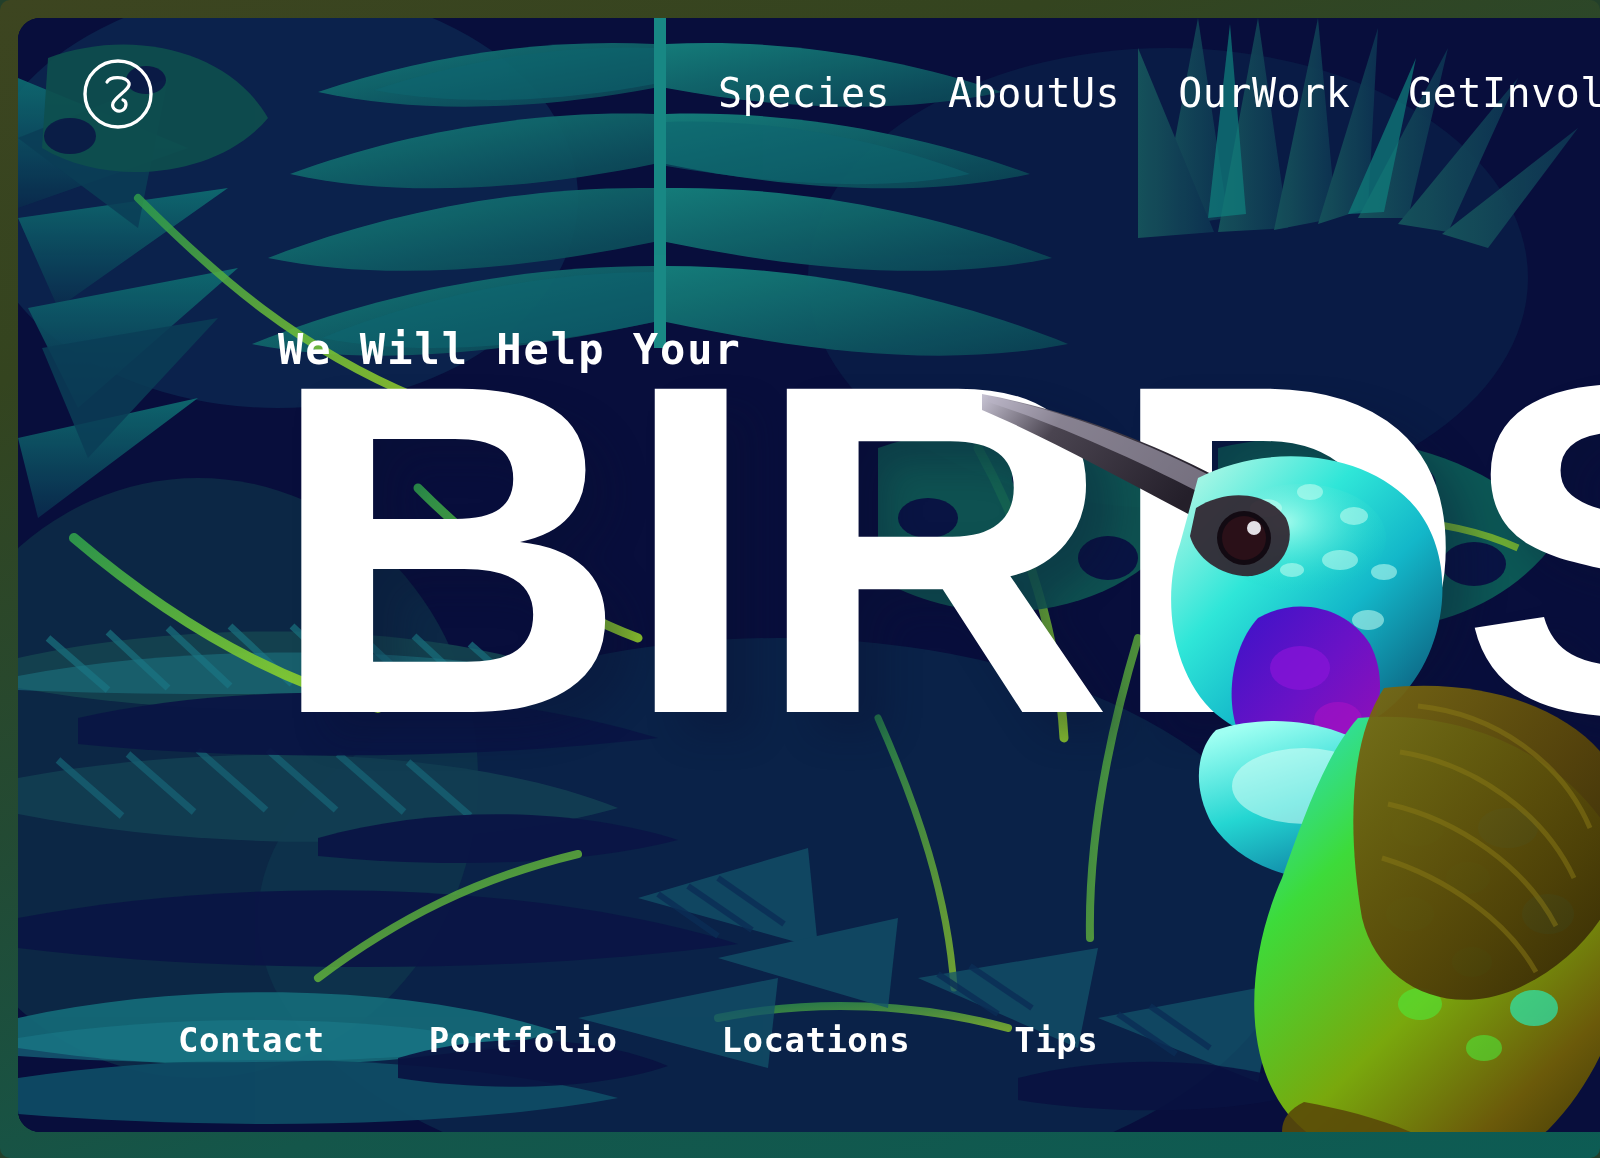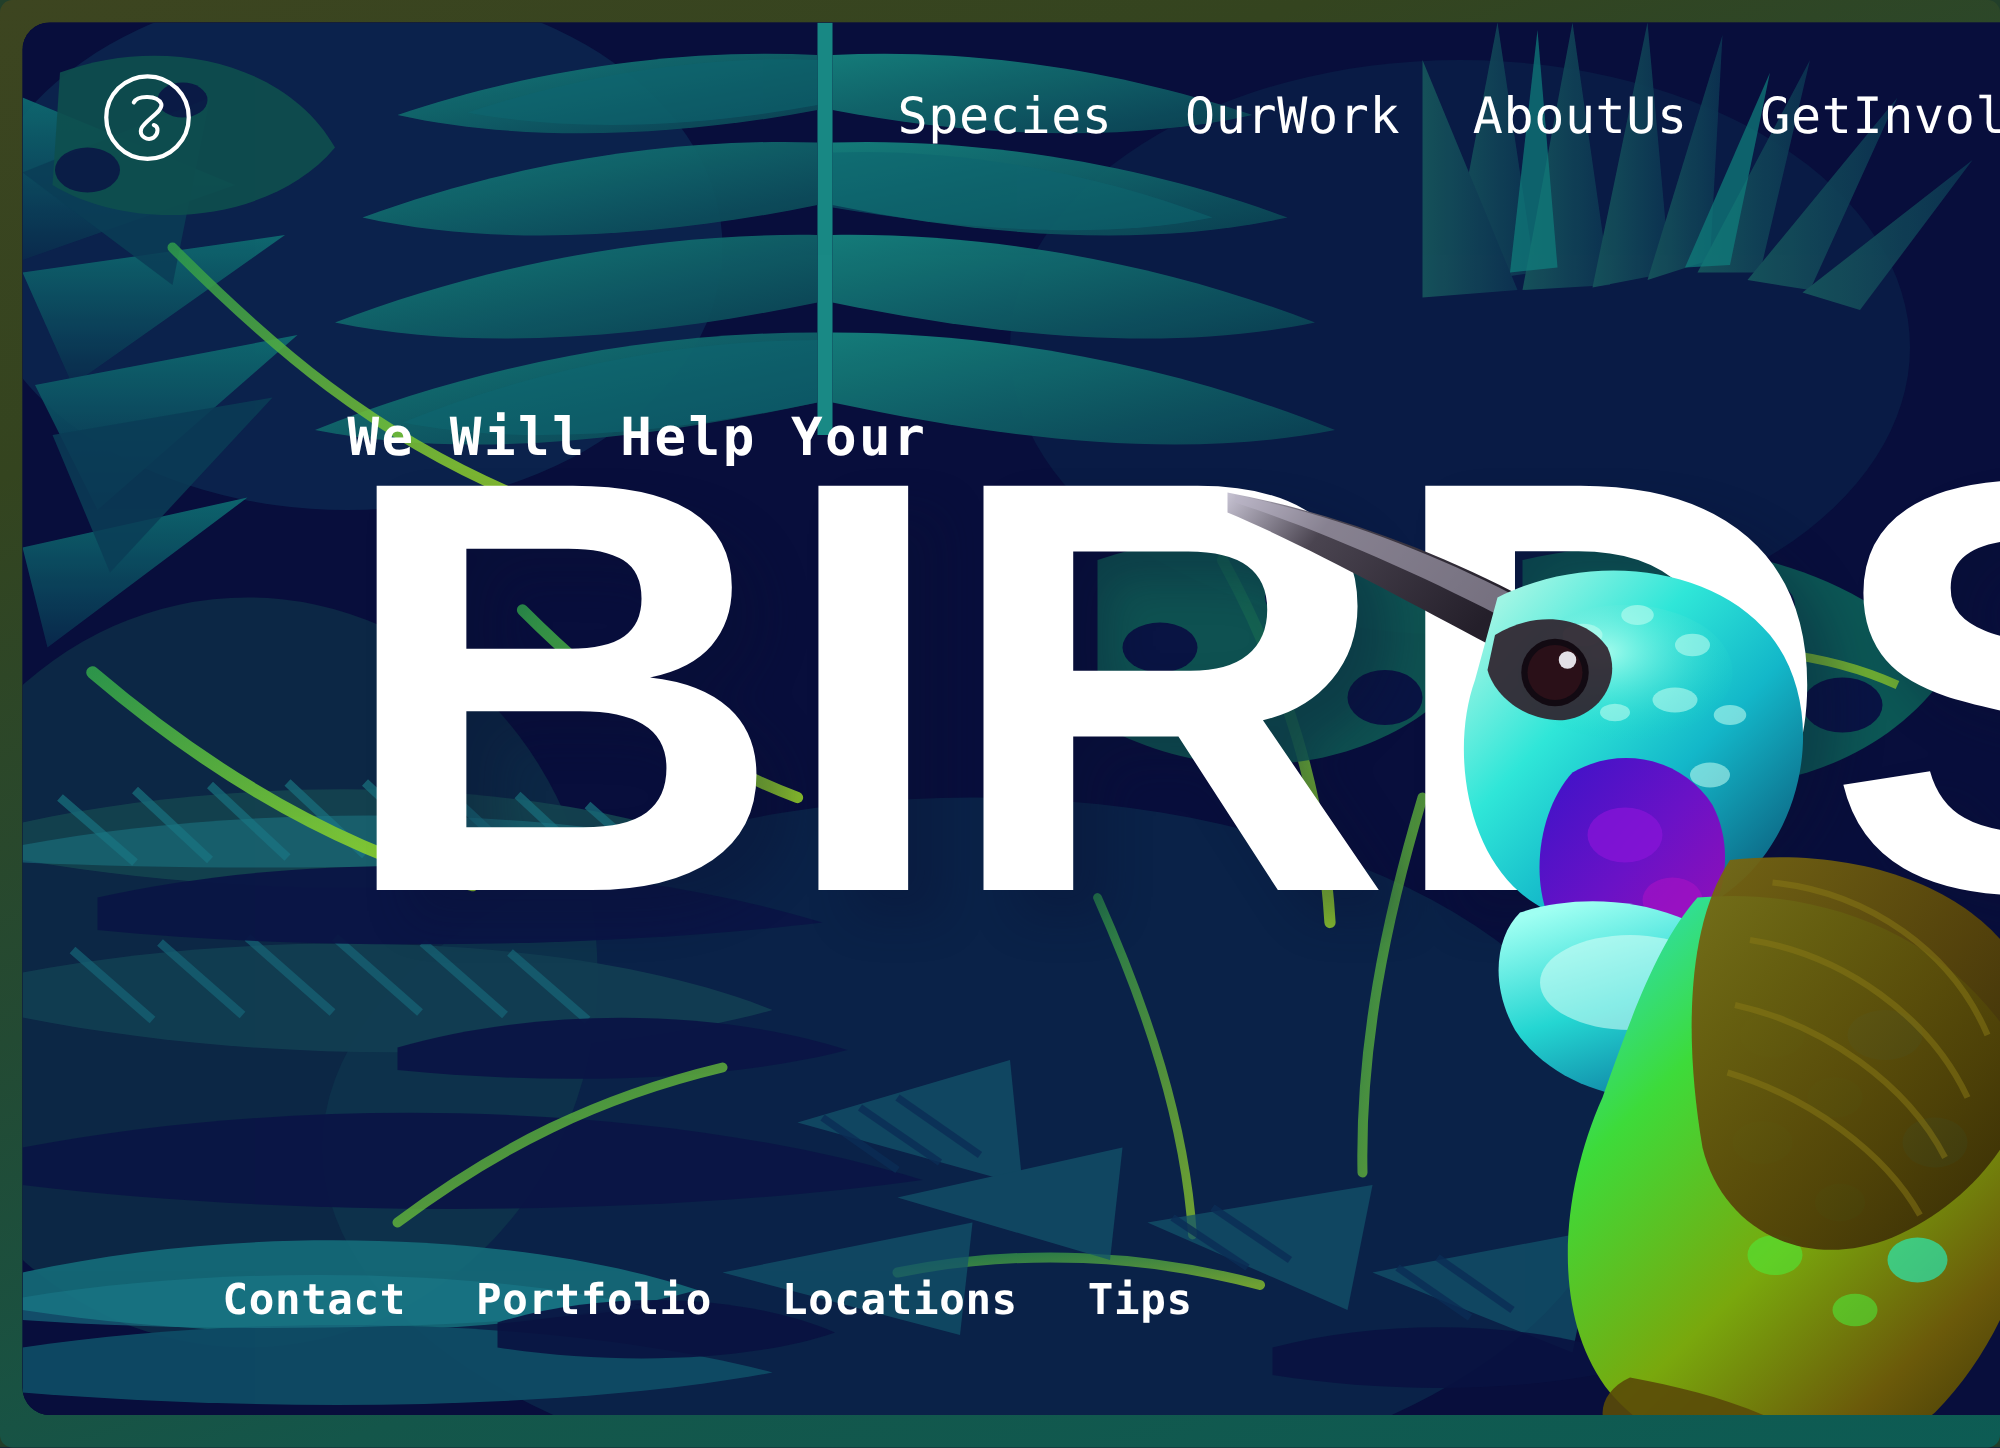--- a/index.html
+++ b/index.html
@@ -94,20 +94,21 @@
     z-index:25;
     pointer-events:none;
   }
   #bird svg { width:100%; height:100%; display:block; }
 
   
   #bottomnav {
     position:absolute; left:160px; bottom:72px;
     display:flex; align-items:flex-end;
     z-index:30;
+    gap:48px;
   }
   .bottomnav-item {
     color:#ffffff;
     font-size:34px;
     font-weight:bold;
     letter-spacing:0.5px;
     margin-right:56px;
     font-family:"DejaVu Sans Mono", monospace;
     cursor:pointer;
     text-decoration:none;
@@ -293,22 +294,22 @@
     <div id="header">
       <div id="logo">
         <svg viewBox="0 0 76 76">
           <circle cx="38" cy="38" r="33" fill="none" stroke="#ffffff" stroke-width="3.4"></circle>
           <path d="M27 26 C30 20 46 20 49 27 C51 33 36 40 33 47 C31 53 38 57 43 54 C47 51 47 45 43 44" fill="none" stroke="#ffffff" stroke-width="3.2" stroke-linecap="round" stroke-linejoin="round"></path>
         </svg>
       </div>
 
       <nav id="topnav">
         <a class="topnav-item">Species</a>
+        <a class="topnav-item">AboutUs</a>
         <a class="topnav-item">OurWork</a>
-        <a class="topnav-item">AboutUs</a>
         <a class="topnav-item">GetInvolved</a>
       </nav>
     </div>
 
     <div id="hero">
       <div id="eyebrow">We Will Help Your</div>
       <div id="bigword">BIRDS</div>
     </div>
 
     <div id="bird">

